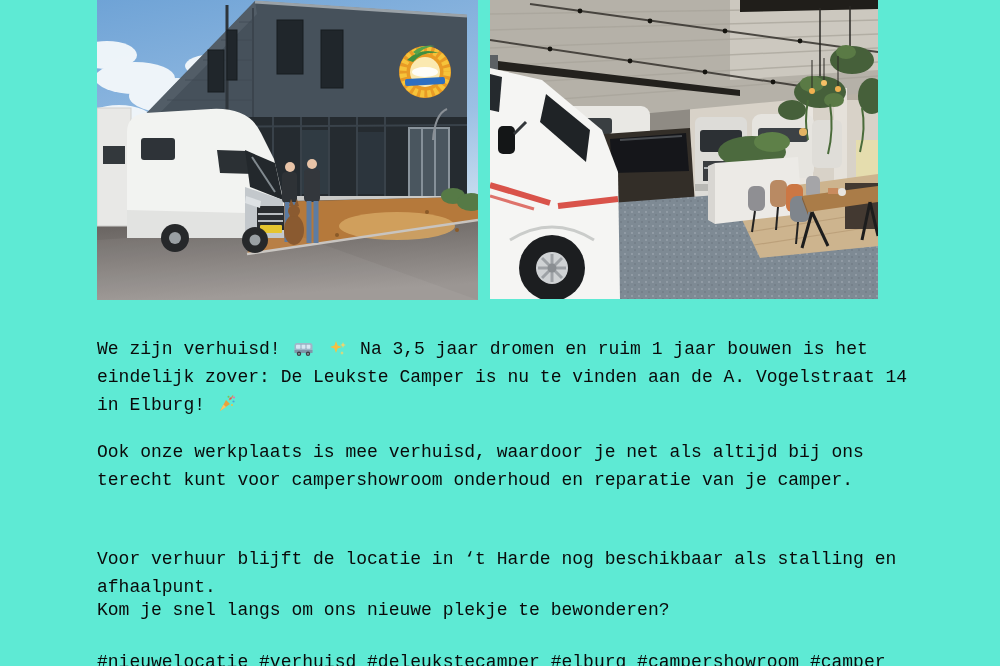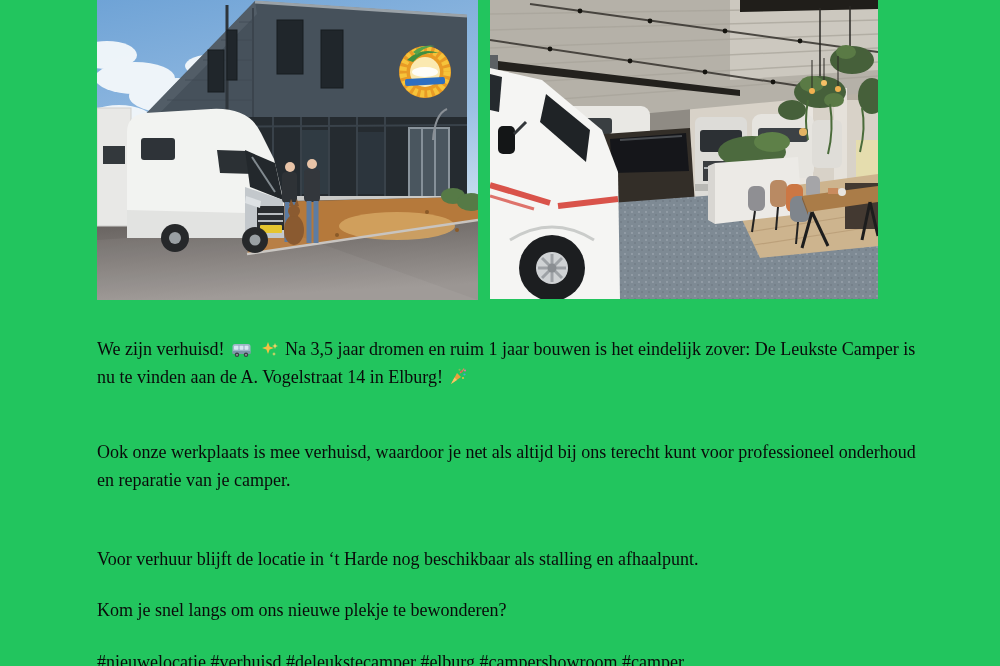--- a/index.html
+++ b/index.html
@@ -1,17 +1,17 @@
 <!DOCTYPE html>
 <html><head>
 <meta charset="utf-8">
 <style>
   html,body{margin:0;padding:0;background:#fff;}
-  .screen{position:relative;width:1000px;height:666px;background:#22c55e;overflow:hidden;
-          font-family:Liberation Serif, serif;color:#0a0a0a;}
+  .screen{position:relative;width:1000px;height:666px;background:#5eead4;overflow:hidden;
+          font-family:Liberation Mono, monospace;color:#0a0a0a;}
   .photo{position:absolute;top:0;overflow:hidden;background:#cfd5da;}
   .photo svg{display:block;width:100%;height:100%;}
   .photo-exterior{left:97px;width:381px;height:300px;}
   .photo-showroom{left:490px;width:388px;height:299px;}
   .post-text{position:absolute;left:97px;width:822px;margin:0;
              font-size:18px;line-height:28px;font-weight:400;}
   .p1{top:335px;} .p2{top:410px;} .p3{top:545px;} .p4{top:596px;} .p5{top:648px;}
   .emoji{display:inline-block;vertical-align:-3px;margin:0 2px;}
   .emoji svg{display:block;}
   .sr{position:absolute;width:1px;height:1px;overflow:hidden;clip-path:inset(50%);white-space:nowrap;}
@@ -335,21 +335,21 @@
       <circle cx="12.5" cy="3.5" r="1.1" fill="#e05555"></circle>
           <circle cx="15.5" cy="6.5" r="1.1" fill="#49a8d8"></circle>
       <circle cx="10.5" cy="1.8" r="1" fill="#7cc155"></circle>
           <circle cx="16" cy="2.5" r="1" fill="#f06eaa"></circle>
       <circle cx="14" cy="10" r="1" fill="#f0c040"></circle>
     </svg><span class="sr">🎉</span></span>
   </p>
 
   <p class="post-text p2">
     <br>
-    <span>Ook onze werkplaats is mee verhuisd, waardoor je net als altijd bij ons terecht kunt voor professioneel onderhoud en reparatie van je camper.</span>
+    <span>Ook onze werkplaats is mee verhuisd, waardoor je net als altijd bij ons terecht kunt voor campershowroom onderhoud en reparatie van je camper.</span>
   </p>
 
   <p class="post-text p4">Kom je snel langs om ons nieuwe plekje te bewonderen?</p>
 
   <p class="post-text p3">Voor verhuur blijft de locatie in ‘t Harde nog beschikbaar als stalling en afhaalpunt.</p>
 
   <p class="post-text p5">#nieuwelocatie #verhuisd #deleukstecamper #elburg #campershowroom #camper</p>
 
 </div>
 

